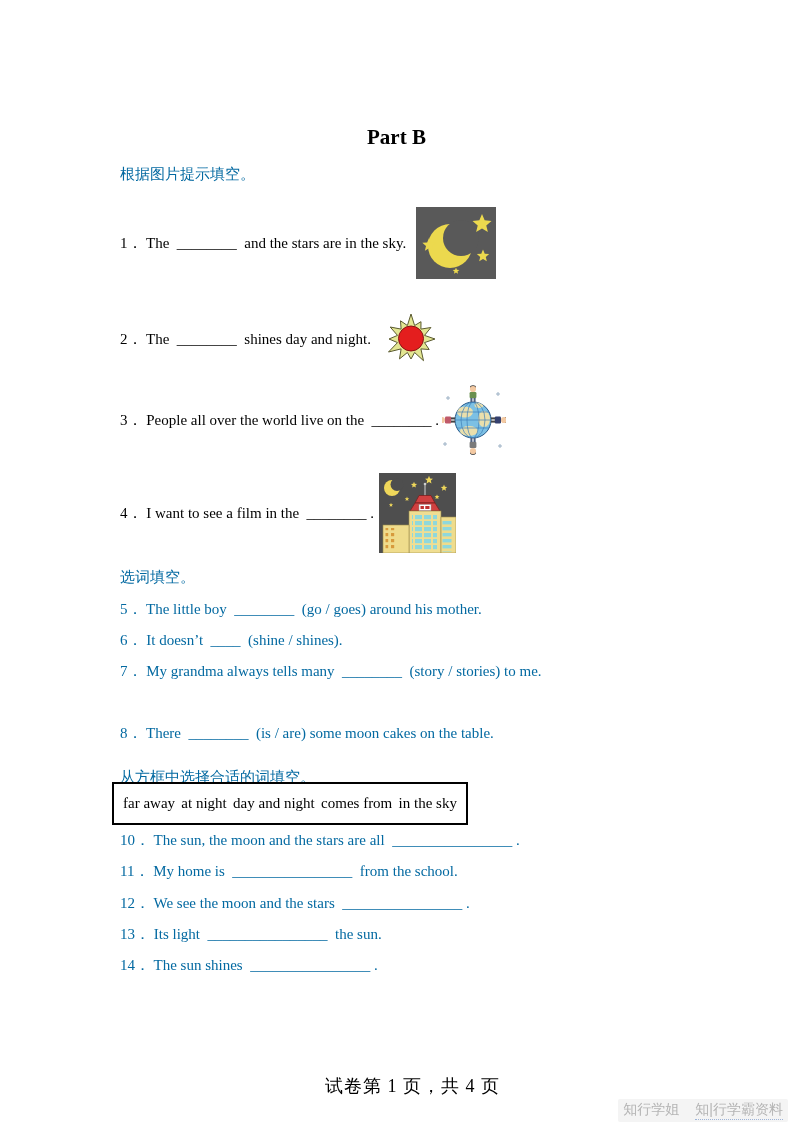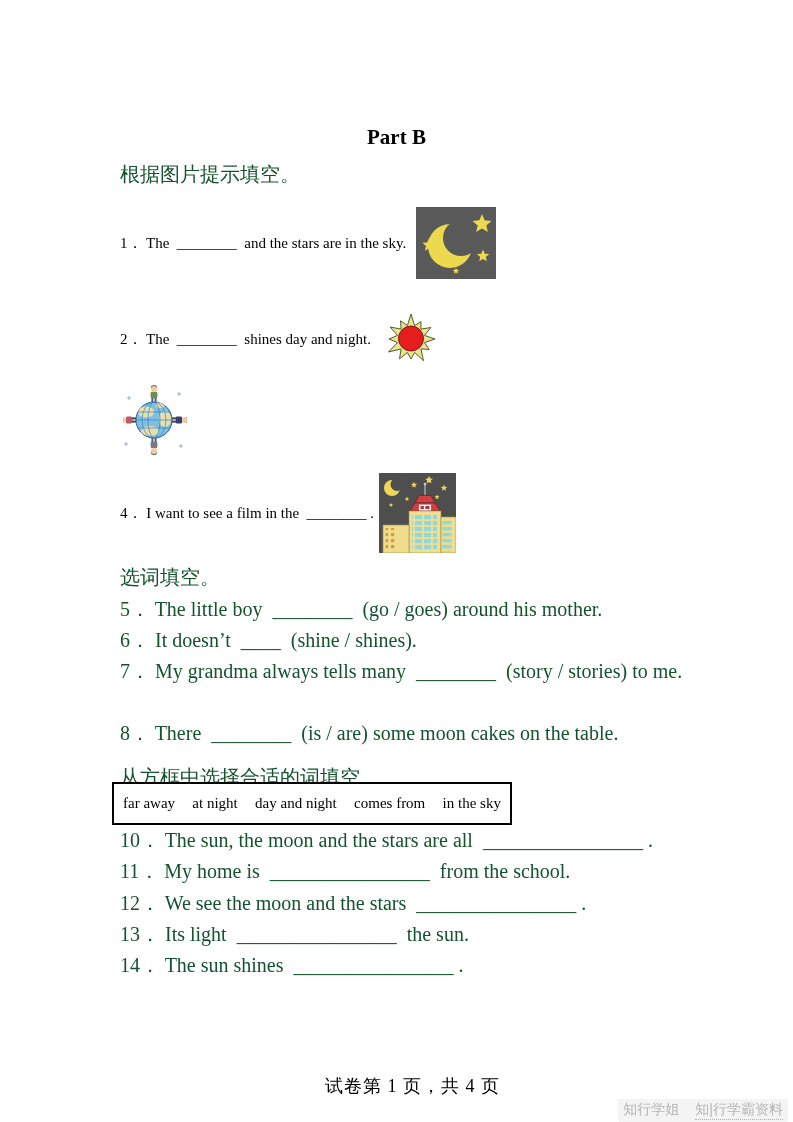--- a/index.html
+++ b/index.html
@@ -8,30 +8,30 @@
     position:relative; width:793px; height:1122px; margin:0 auto;
     background:#ffffff; font-family:"Liberation Serif", serif; color:#000;
     overflow:hidden;
   }
   .title {
     position:absolute; top:125px; left:0; width:100%;
     text-align:center; font-size:21px; font-weight:bold;
     font-family:Liberation Serif, serif;
   }
   .line {
-    position:absolute; left:120px; font-size:20px; line-height:20px;
-    white-space:pre; color:#14532d;
+    position:absolute; left:120px; font-size:15px; line-height:20px;
+    white-space:pre; color:#0369a1;
   }
   .qrow {
     position:absolute; left:120px; display:flex; align-items:center;
   }
   .qrow .line2 { font-size:15px; white-space:pre; }
   .img-wrap { flex:0 0 auto; line-height:0; }
   .wordbox {
-    position:absolute; left:112px; top:782px; width:400px; height:43px;
+    position:absolute; left:112px; top:782px; width:356px; height:43px;
     border:2px solid #000; display:flex; align-items:center;
     justify-content:space-between; padding:0 9px; font-size:15px;
     background:#fff;
   }
   .wordbox span { white-space:nowrap; }
   .footer {
     position:absolute; top:1074px; left:16px; width:100%;
     text-align:center; font-size:18px; letter-spacing:1px;
   }
   .watermark {
@@ -72,20 +72,21 @@
     <span class="line2">2． The  ________  shines day and night.</span>
     <span class="img-wrap" style="margin-left:12px;">
       <svg width="56" height="52" viewBox="0 0 56 52">
         <polygon points="52,26 41.5,29.6 46.2,36.5 37.9,35.9 40.5,47.7 31.6,39.5 28,46 24.4,39.5 16.5,45.9 18.1,35.9 5.5,39 14.5,29.6 6,26 14.5,22.4 7.2,14 18.1,16.1 17.5,7.8 24.4,12.5 28,1 31.6,12.5 38,8.7 37.9,16.1 47.9,14.5 41.5,22.4" fill="#E3E692" stroke="#5A5A30" stroke-width="1" stroke-linejoin="round"></polygon>
         <circle cx="28" cy="25.5" r="12.5" fill="#E41E1E" stroke="#861212" stroke-width="1"></circle>
       </svg>
     </span>
   </div>
 
   <div class="qrow" style="top:385px; height:70px;">
+    <span class="line2">3． People all over the world live on the  ________ .</span>
     <span class="img-wrap" style="margin-left:3px;">
       <svg width="64" height="72" viewBox="0 0 64 72">
         <defs>
           <clipPath id="globeClip">
               <circle cx="31" cy="36" r="18"></circle>
             </clipPath>
         </defs>
 
         <g stroke="#9BB0C4" stroke-width="1">
           <path d="M6,12 v4 M4,14 h4"></path>

